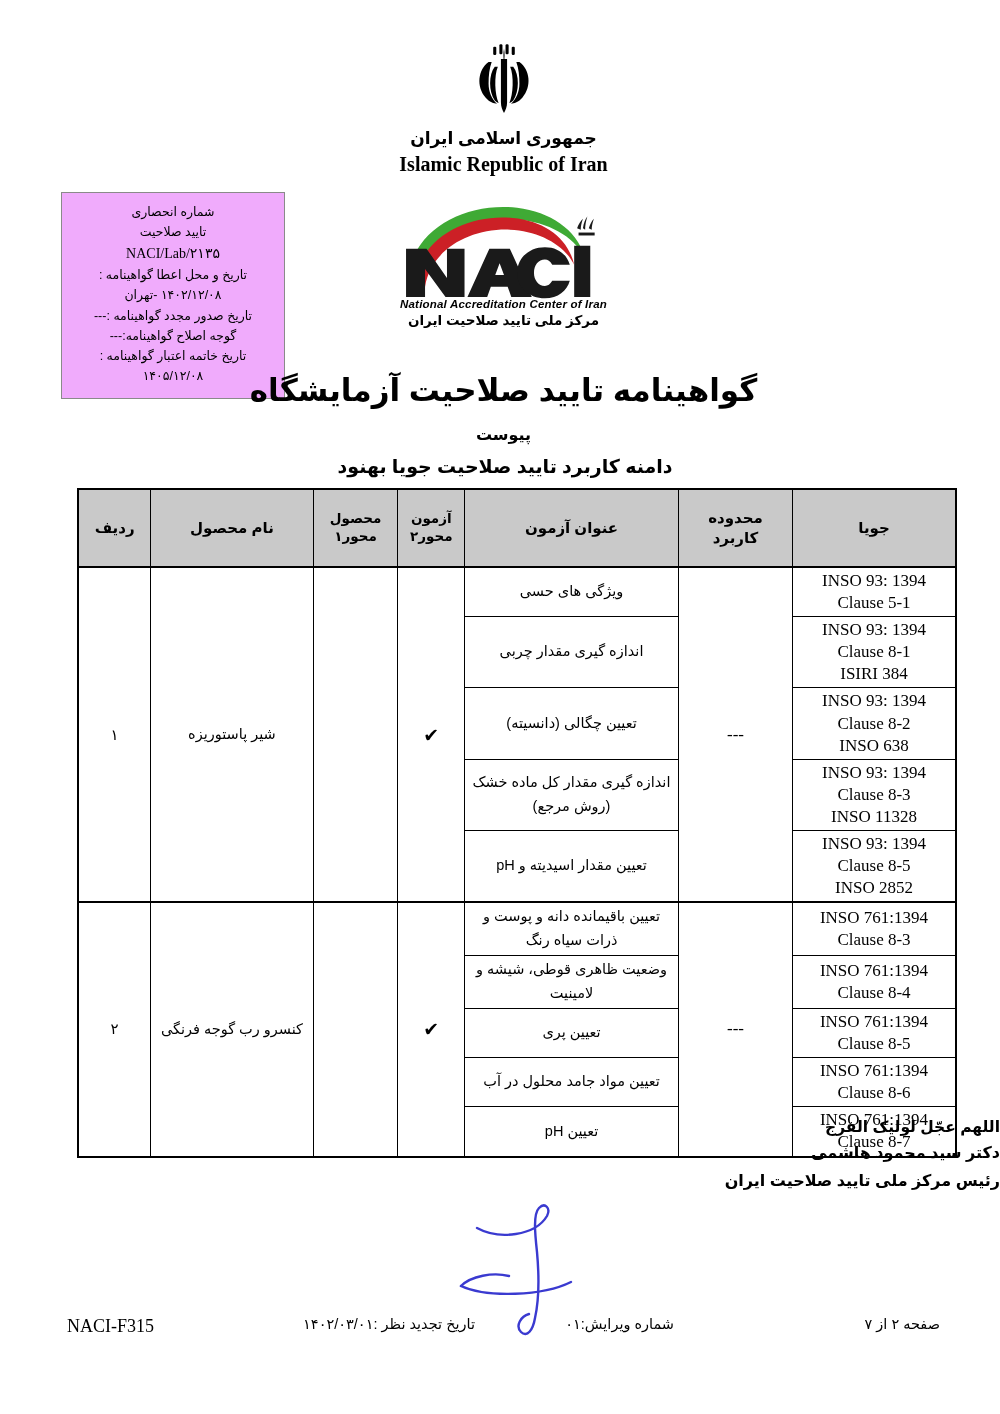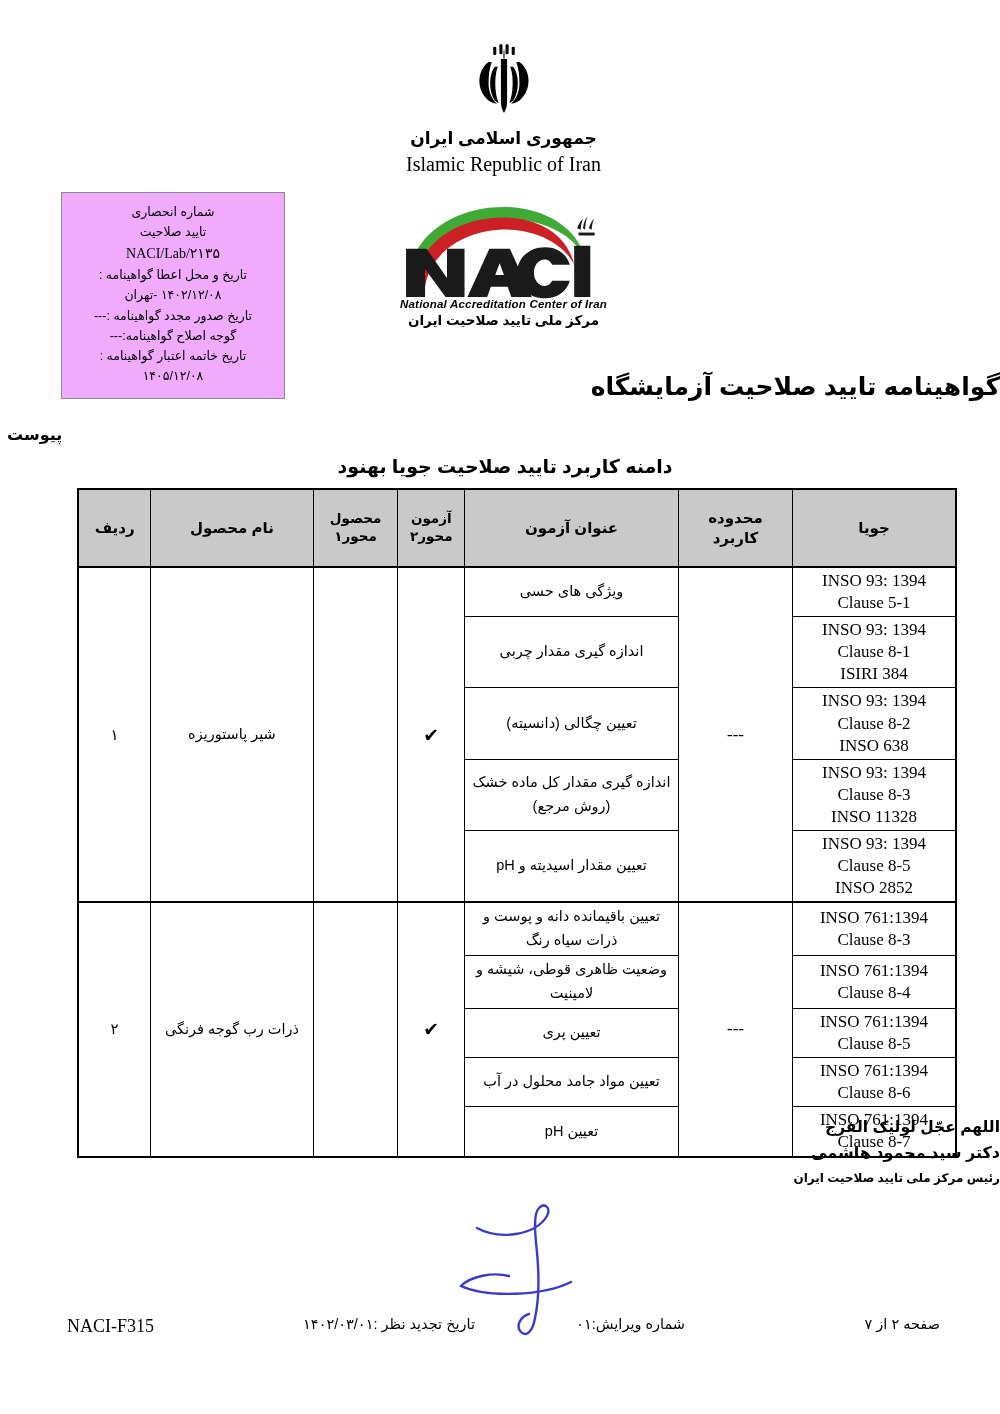--- a/index.html
+++ b/index.html
@@ -13,21 +13,21 @@
     overflow:hidden;
   }
   .page{position:relative;width:993px;height:1414px;margin-left:40px;}
 
   
   .emblem-wrap{position:absolute;left:0;right:0;top:42px;display:flex;justify-content:center;}
   .emblem{width:78px;height:74px;}
 
   .gov-title{position:absolute;left:0;right:0;top:128px;text-align:center;}
   .gov-fa{font-family:"Liberation Sans","DejaVu Sans",sans-serif;font-size:17px;font-weight:700;letter-spacing:.5px;}
-  .gov-en{font-size:20px;font-weight:400;margin-top:4px;font-family:"Liberation Serif","DejaVu Serif",serif;}
+  .gov-en{font-size:20px;font-weight:700;margin-top:4px;font-family:"Liberation Serif","DejaVu Serif",serif;}
 
   
   .naci-wrap{position:absolute;left:0;right:0;top:196px;display:flex;flex-direction:column;align-items:center;}
   .naci-logo{width:220px;height:106px;display:block;}
   .naci-en{font-family:"Liberation Sans","DejaVu Sans",sans-serif;font-size:11.5px;font-weight:700;font-style:italic;letter-spacing:.2px;margin-top:-4px;}
   .naci-fa{font-family:"Liberation Sans","DejaVu Sans",sans-serif;font-size:13.5px;font-weight:700;margin-top:2px;}
 
   
   .infobox{
     position:absolute;left:54px;top:192px;width:224px;
@@ -37,23 +37,23 @@
     font-family:"Liberation Sans","DejaVu Sans",sans-serif;
     font-size:12.5px;
     line-height:1.62;
     box-sizing:border-box;
     background:#f0abfc;
   }
   .infobox .ln{white-space:nowrap;}
   .infobox .lat{font-family:"Liberation Serif","DejaVu Serif",serif;font-size:14px;}
 
   
-  .doc-title{position:absolute;left:0;right:0;top:372px;text-align:right;
-    font-family:"Liberation Sans","DejaVu Sans",sans-serif;font-size:25px;font-weight:700;}
-  .doc-sub1{position:absolute;left:0;right:0;top:425px;text-align:left;
+  .doc-title{position:absolute;left:0;right:0;top:372px;text-align:center;
+    font-family:"Liberation Sans","DejaVu Sans",sans-serif;font-size:31px;font-weight:700;}
+  .doc-sub1{position:absolute;left:0;right:0;top:425px;text-align:center;
     font-family:"Liberation Sans","DejaVu Sans",sans-serif;font-size:16px;font-weight:700;}
   .doc-sub2{position:absolute;left:3px;right:0;top:455px;text-align:center;
     font-family:"Liberation Sans","DejaVu Sans",sans-serif;font-size:19px;font-weight:700;}
 
   
   table.scope{
     position:absolute;left:70px;top:488px;
     width:880px;
     border-collapse:collapse;
     table-layout:fixed;
@@ -94,28 +94,28 @@
     font-size:14.5px;line-height:1.7;
   }
   td.idx{font-family:"Liberation Sans","DejaVu Sans",sans-serif;font-size:15px;}
   tr.grp-start td{border-top:2px solid #000;}
 
   
   .sign{position:absolute;left:0;right:0;top:1118px;text-align:right;
     font-family:"Liberation Sans","DejaVu Sans",sans-serif;font-weight:700;}
   .sign .l1{font-size:15.5px;}
   .sign .l2{font-size:16px;margin-top:7px;}
-  .sign .l3{font-size:12px;margin-top:9px;}
+  .sign .l3{font-size:16px;margin-top:9px;}
   .sig-svg{position:absolute;left:440px;top:1190px;width:160px;height:160px;pointer-events:none;}
 
   
   .footer{position:absolute;left:60px;right:60px;top:1316px;height:26px;}
   .footer span{position:absolute;white-space:nowrap;font-family:"Liberation Sans","DejaVu Sans",sans-serif;font-size:14.5px;}
   .f-page{right:0;}
-  .f-rev{right:255px;text-align:center;}
+  .f-rev{right:266px;text-align:center;}
   .f-date{right:465px;}
   .f-code{left:0;font-family:"Liberation Serif","DejaVu Serif",serif !important;font-size:18px !important;}
 </style>
 </head>
 <body>
 
 <div class="page">
 
   <div class="emblem-wrap">
     <svg class="emblem" viewBox="0 0 100 96">
@@ -231,21 +231,21 @@
         <tr>
           <td class="ref">INSO 93: 1394<br>Clause 8-5<br>INSO 2852</td>
           <td class="test">تعیین مقدار اسیدیته و pH</td>
         </tr>
         <tr class="grp-start">
           <td class="ref">INSO 761:1394<br>Clause 8-3</td>
           <td class="range" rowspan="5">---</td>
           <td class="test">تعیین باقیمانده دانه و پوست و ذرات سیاه رنگ</td>
           <td class="mark" rowspan="5">✔</td>
           <td class="mark" rowspan="5"></td>
-          <td class="prod" rowspan="5">ذرات رب گوجه فرنگی</td>
+          <td class="prod" rowspan="5">کنسرو رب گوجه فرنگی</td>
           <td class="idx" rowspan="5">۲</td>
         </tr>
         <tr>
           <td class="ref">INSO 761:1394<br>Clause 8-4</td>
           <td class="test">وضعیت ظاهری قوطی، شیشه و لامینیت</td>
         </tr>
         <tr>
           <td class="ref">INSO 761:1394<br>Clause 8-5</td>
           <td class="test">تعیین پری</td>
         </tr>

